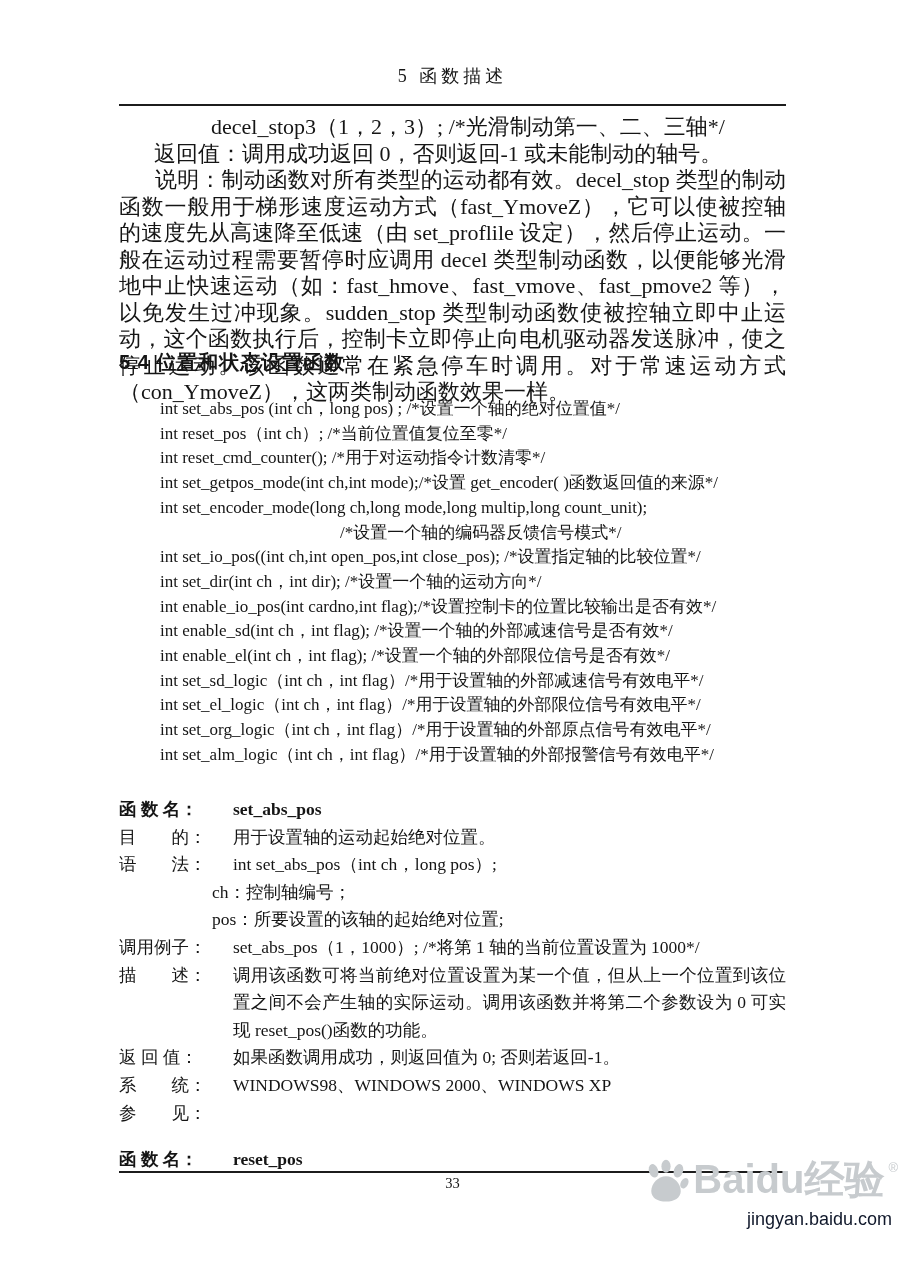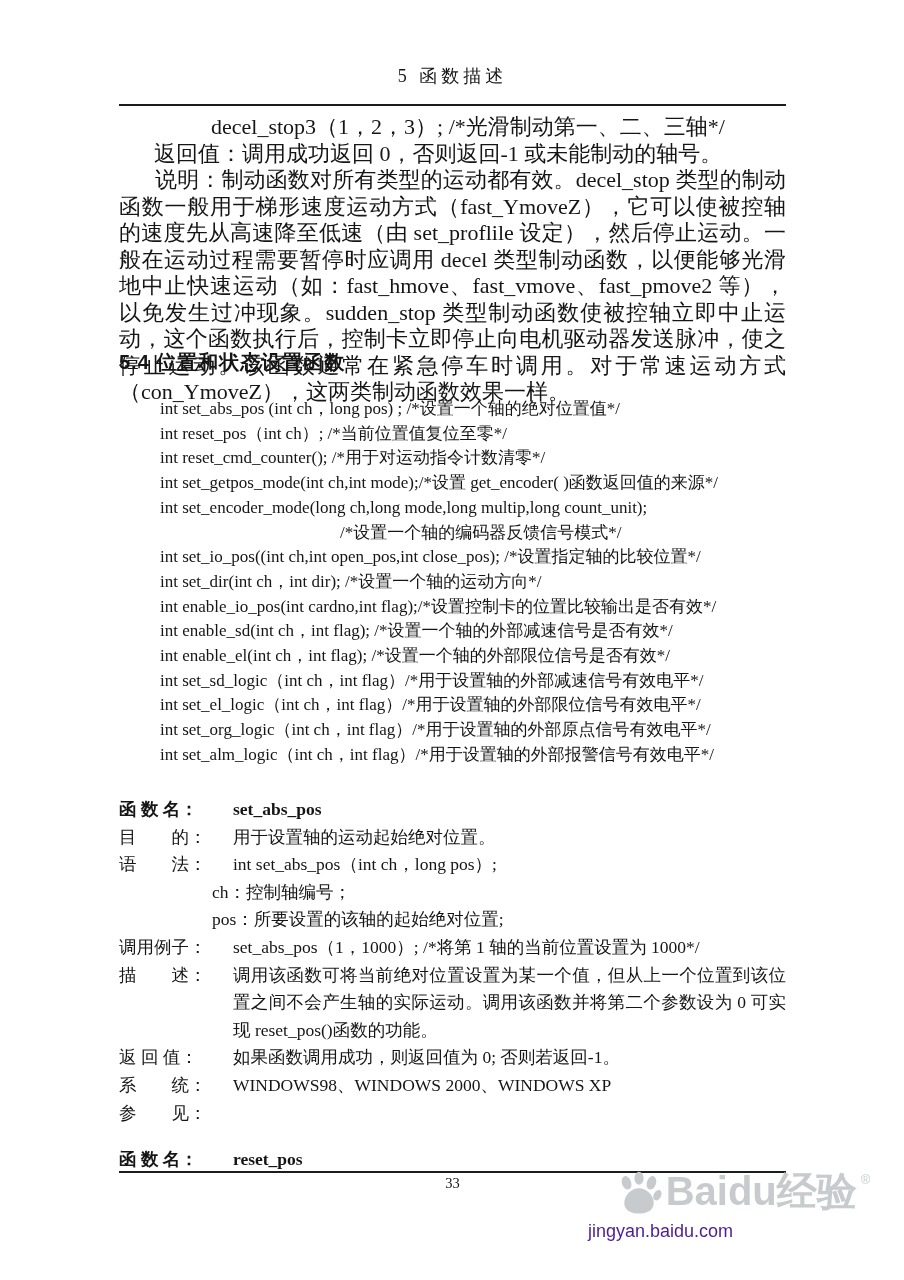--- a/index.html
+++ b/index.html
@@ -21,24 +21,24 @@
   .doc2{top:1146px;}
   .doc-row{display:flex;gap:21px;}
   .doc-label{flex:0 0 93px;white-space:pre;}
   .doc-value{flex:1;text-align:justify;}
   .bold{font-weight:bold;}
   .doc-sub{padding-left:93px;}
   .footer-line{top:1171px;left:119px;width:667px;border-top:2px solid #1c1c1c;height:0;}
   .page-num{top:1127px;left:119px;width:667px;text-align:center;font-size:14.5px;margin-top:48px;}
   .watermark{top:1152px;right:6px;width:310px;color:#c7cbce;
              font-family:"Liberation Sans","DejaVu Sans",sans-serif;}
-  .wm-row{display:flex;align-items:center;justify-content:center;gap:4px;margin-top:12px;}
+  .wm-row{display:flex;align-items:center;justify-content:flex-end;gap:4px;}
   .wm-brand{font-size:40px;font-weight:bold;}
   .wm-reg{font-size:13px;align-self:flex-start;margin-top:8px;}
-  .wm-url{font-size:18px;text-align:left;padding-right:6px;margin-top:2px;color:#4c1d95;}
+  .wm-url{font-size:18px;text-align:right;padding-right:6px;margin-top:2px;color:#0f172a;}
   .paw{width:46px;height:46px;flex:0 0 46px;}
 </style>
 </head>
 <body>
 
 <div class="abs header">
   <span>5 函数描述</span>
 </div>
 
 <div class="abs intro">

